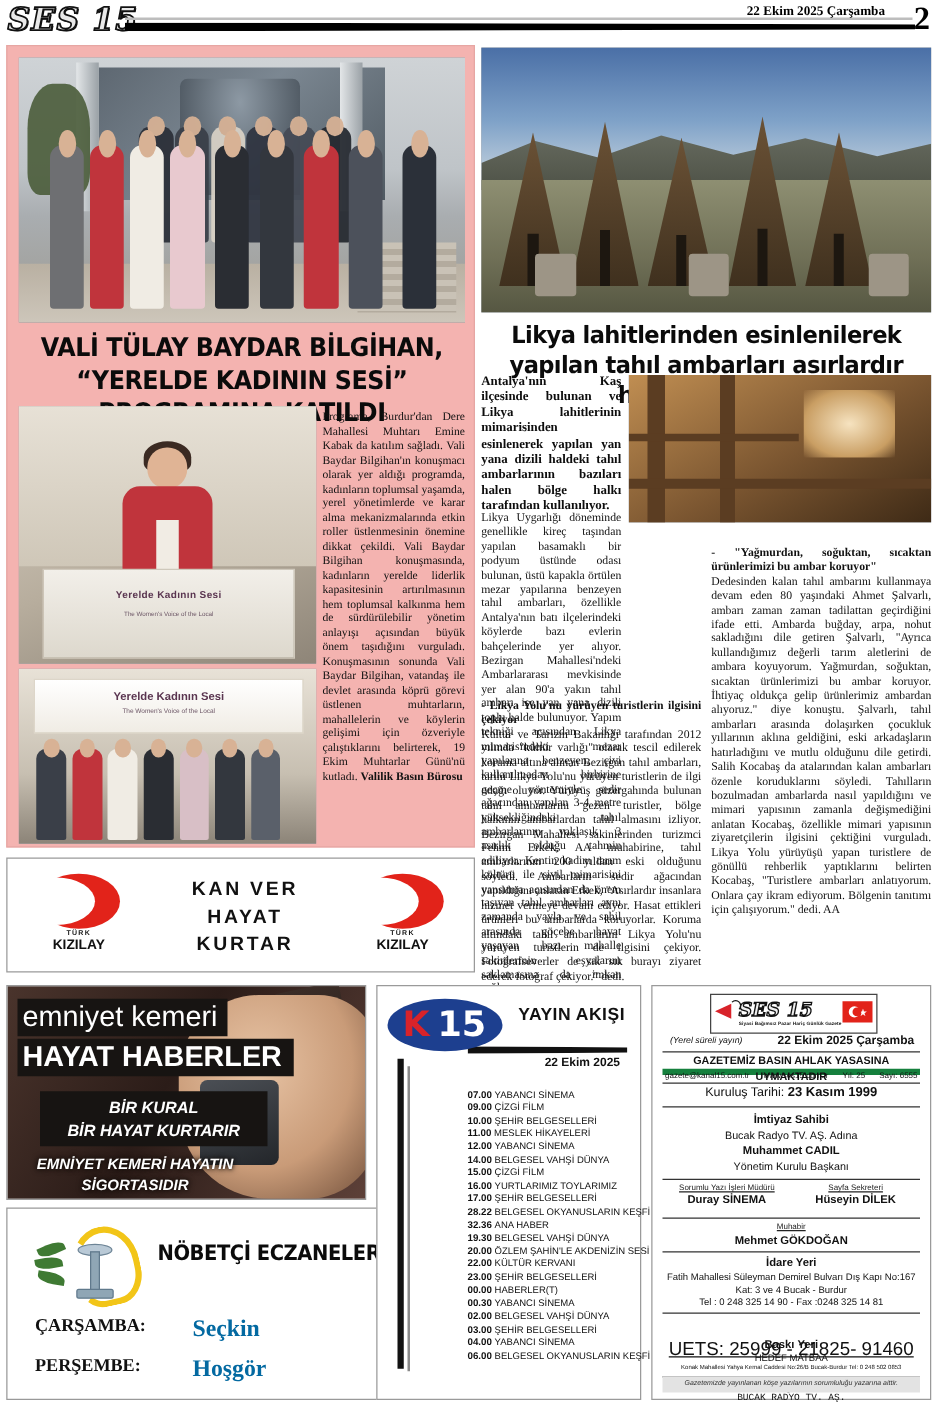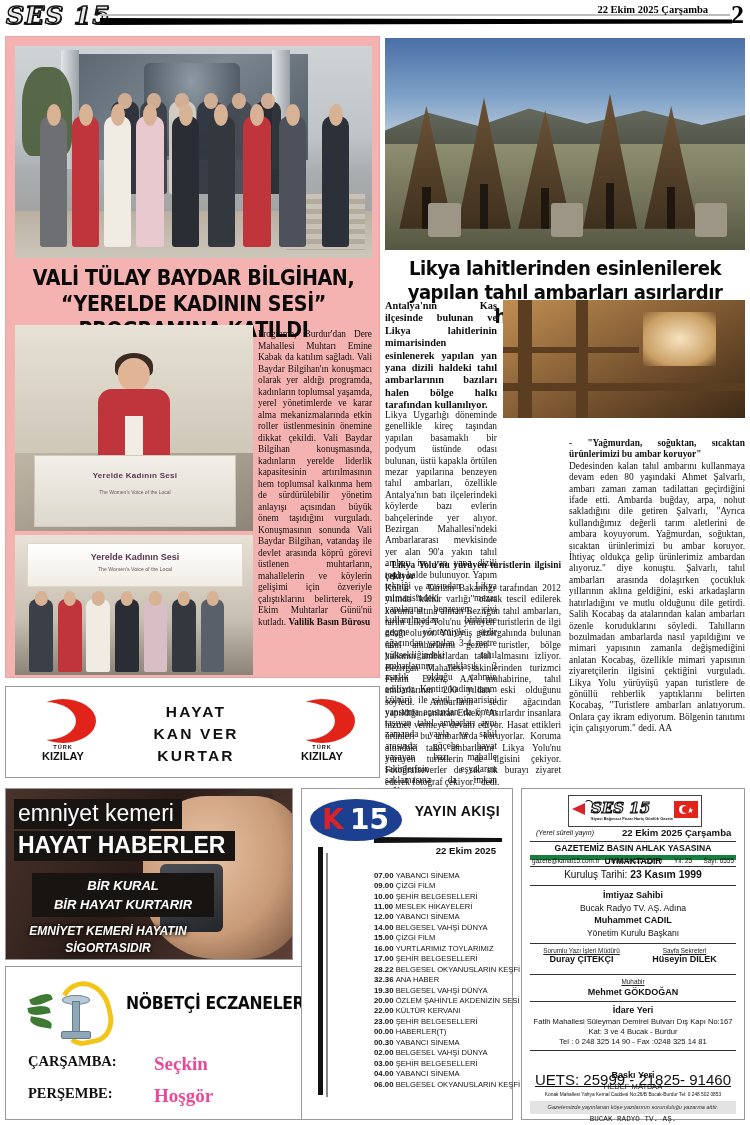--- a/index.html
+++ b/index.html
@@ -250,21 +250,21 @@
     transform:rotate(-12deg);}
   .leafg{position:absolute;left:0px;top:14px;width:34px;height:40px;}
   .leaf{position:absolute;width:22px;height:9px;background:#3f7a33;border-radius:0 60% 0 60%;}
   .ecz-title{
     position:absolute;left:120px;top:26px;
     font-family:"DejaVu Sans",sans-serif;font-weight:bold;
     font-size:17px;letter-spacing:-0.4px;color:#0b0b0b;transform:scaleX(.92);transform-origin:left;
   }
   .ecz-row{position:absolute;width:100%;font-family:"Liberation Serif",serif;}
   .ecz-day{position:absolute;left:22px;font-size:14.5px;font-weight:bold;color:#111;}
-  .ecz-name{position:absolute;left:148px;font-size:19px;font-weight:bold;color:#ec4899;}
+  .ecz-name{position:absolute;left:148px;font-size:19px;font-weight:bold;color:#0369a1;}
   .r1{top:86px;} .r2{top:118px;}
 
   
   .yayin{
     position:absolute;left:301px;top:788px;width:212px;height:332px;
     background:#fff;border:1px solid #9a9a9a;box-sizing:border-box;
   }
   .k15{
     position:absolute;left:8px;top:10px;width:92px;height:42px;
     background:#1d3f8f;border-radius:50%;
@@ -525,22 +525,22 @@
 Şalvarlı, tahıl ambarları arasında dolaşırken çocukluk yıllarının aklına geldiğini, eski arkadaşların hatırladığını ve mutlu olduğunu dile getirdi. Salih Kocabaş da atalarından kalan ambarları özenle koruduklarını söyledi. Tahılların bozulmadan ambarlarda nasıl yapıldığını ve mimari yapısının zamanla değişmediğini anlatan Kocabaş, özellikle mimari yapısının ziyaretçilerin ilgisini çektiğini vurguladı. Likya Yolu yürüyüşü yapan turistlere de gönüllü rehberlik yaptıklarını belirten Kocabaş, "Turistlere ambarları anlatıyorum. Onlara çay ikram ediyorum. Bölgenin tanıtımı için çalışıyorum." dedi. AA</div>
   </div>
 
   <div class="kizilay">
     <div class="kz-logo kz-left">
       <div class="crescent"></div>
       <div class="kz-t1">TÜRK</div>
       <div class="kz-t2">KIZILAY</div>
     </div>
     <div class="kz-slogan">
+      <div>KAN VER</div>
       <div>HAYAT</div>
-      <div>KAN VER</div>
       <div>KURTAR</div>
     </div>
     <div class="kz-logo kz-right">
       <div class="crescent"></div>
       <div class="kz-t1">TÜRK</div>
       <div class="kz-t2">KIZILAY</div>
     </div>
   </div>
 
   <div class="seatbelt">
@@ -647,21 +647,21 @@
 
     <div class="ku-sec ku-h" style="top:101px;">İmtiyaz Sahibi</div>
     <div class="ku-sec ku-n" style="top:114px;">Bucak Radyo TV. AŞ. Adına</div>
     <div class="ku-sec ku-h" style="top:126px;">Muhammet CADIL</div>
     <div class="ku-sec ku-n" style="top:139px;">Yönetim Kurulu Başkanı</div>
     <div class="ku-line" style="top:154px;"></div>
 
     <div class="ku-two" style="top:158px;">
       <div>
         <div class="ku-u">Sorumlu Yazı İşleri Müdürü</div>
-        <div class="ku-h">Duray ÇİTEKÇİ</div>
+        <div class="ku-h">Duray SİNEMA</div>
       </div>
       <div>
         <div class="ku-u">Sayfa Sekreteri</div>
         <div class="ku-h">Hüseyin DİLEK</div>
       </div>
     </div>
     <div class="ku-line" style="top:185px;"></div>
 
     <div class="ku-sec ku-u" style="top:189px;">Muhabir</div>
     <div class="ku-sec ku-h" style="top:198px;">Mehmet GÖKDOĞAN</div>

